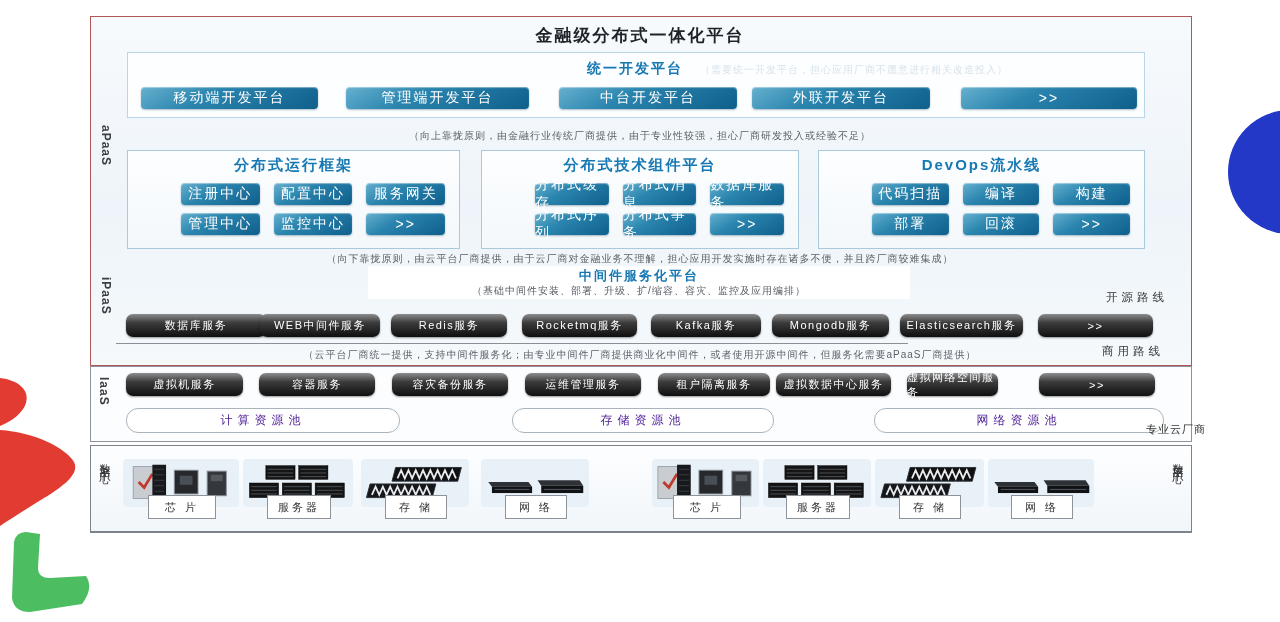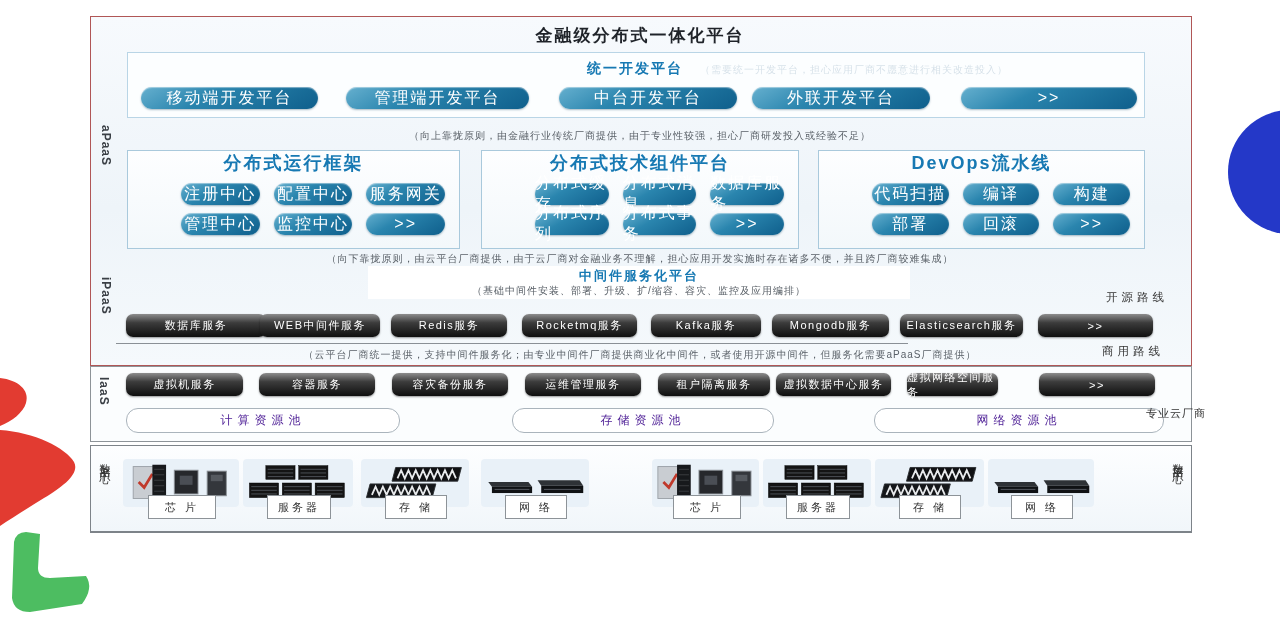--- a/index.html
+++ b/index.html
@@ -11,46 +11,46 @@
             background:linear-gradient(180deg,#f7fafd 0%,#eef4f9 55%,#f5f9fc 100%);}
   .main-title{left:90px;top:24px;width:1100px;text-align:center;font-size:17px;font-weight:bold;
               color:#1f2329;letter-spacing:2px;}
   .vlabel{writing-mode:vertical-rl;font-size:12px;font-weight:bold;color:#3a3f45;letter-spacing:1px;}
   .vlabel-dc{writing-mode:vertical-rl;font-size:11px;color:#333;letter-spacing:3px;}
   
   .unified-box{left:127px;top:52px;width:1016px;height:64px;border:1px solid #b9d5e6;background:#fcfeff;}
   .sec-title{font-weight:bold;color:#1779b3;letter-spacing:2px;}
   .unified-title{left:127px;top:60px;width:1016px;text-align:center;font-size:14px;}
   .faint-note{left:700px;top:63px;width:420px;font-size:10px;color:rgba(120,150,175,0.28);letter-spacing:1px;}
-  .btn-blue{position:absolute;height:22px;border-radius:11px;display:flex;align-items:center;justify-content:center;
-            color:#fff;font-size:16px;letter-spacing:2px;
+  .btn-blue{position:absolute;height:22px;border-radius:4px;display:flex;align-items:center;justify-content:center;
+            color:#fff;font-size:14px;letter-spacing:2px;
             background:linear-gradient(150deg,#66b0cf 0%,#2a85ae 38%,#0f5f8c 100%);
             box-shadow:inset 0 1px 1px rgba(255,255,255,.45),0 1px 2px rgba(10,60,90,.35);}
   .caption{font-size:10px;color:#5a6168;letter-spacing:1px;text-align:center;}
   
   .panel{position:absolute;top:150px;height:97px;border:1px solid #a9c9dc;
          background:linear-gradient(180deg,#fdfeff,#f3f8fb);}
-  .panel-title{text-align:center;font-size:18px;font-weight:bold;color:#1779b3;letter-spacing:2px;}
+  .panel-title{text-align:center;margin-top:5px;font-size:15px;font-weight:bold;color:#1779b3;letter-spacing:2px;}
   .panel-row{position:absolute;left:14px;right:14px;display:flex;gap:14px;padding-left:39px;}
   .panel-row .btn-blue{position:relative;flex:1;}
   
   .mw-box{left:368px;top:266px;width:542px;height:33px;background:#ffffff;}
   .mw-title{left:368px;top:267px;width:542px;text-align:center;font-size:13px;}
   .mw-sub{left:368px;top:284px;width:542px;text-align:center;font-size:10px;color:#5a6168;letter-spacing:1px;}
   .route-label{font-size:11.5px;color:#333;letter-spacing:4px;}
   .btn-dark{position:absolute;height:23px;border-radius:7px;display:flex;align-items:center;justify-content:center;
             color:#fff;font-size:11px;letter-spacing:1.5px;
             background:linear-gradient(180deg,#8d8d8d 0%,#3c3c3c 38%,#0f0f0f 100%);
             box-shadow:0 1px 2px rgba(0,0,0,.4);}
   .divider{left:116px;top:343px;width:792px;height:1px;background:#8a9096;}
   
   .iaas-box{left:90px;top:366px;width:1100px;height:74px;border:1.5px solid #8d9398;background:#fbfdfe;}
   .pool{position:absolute;top:408px;height:23px;border-radius:12px;background:#fff;border:1px solid #aab4bc;
         display:flex;align-items:center;justify-content:center;font-size:12px;color:#4c1d95;letter-spacing:5px;}
-  .vendor-label{left:1146px;top:406px;font-size:11px;color:#333;letter-spacing:1px;white-space:nowrap;}
+  .vendor-label{left:1146px;top:422px;font-size:11px;color:#333;letter-spacing:1px;white-space:nowrap;}
   
   .hw-box{left:90px;top:445px;width:1100px;height:85px;border:1.5px solid #7d8389;border-bottom-width:2.5px;
           background:linear-gradient(180deg,#fdfeff,#f1f6fa);}
   .hw-tile{position:absolute;top:459px;height:48px;background:#e9f1f8;border-radius:4px;
            display:flex;align-items:center;justify-content:center;}
   .hw-tile svg{width:96%;height:42px;}
   .hw-label{position:absolute;top:495px;height:22px;background:#fff;border:1px solid #8d9398;
             display:flex;align-items:center;justify-content:center;font-size:11px;color:#333;letter-spacing:3px;}
   
   .deco-circle{left:1228px;top:110px;width:124px;height:124px;border-radius:50%;background:#2438c8;}

